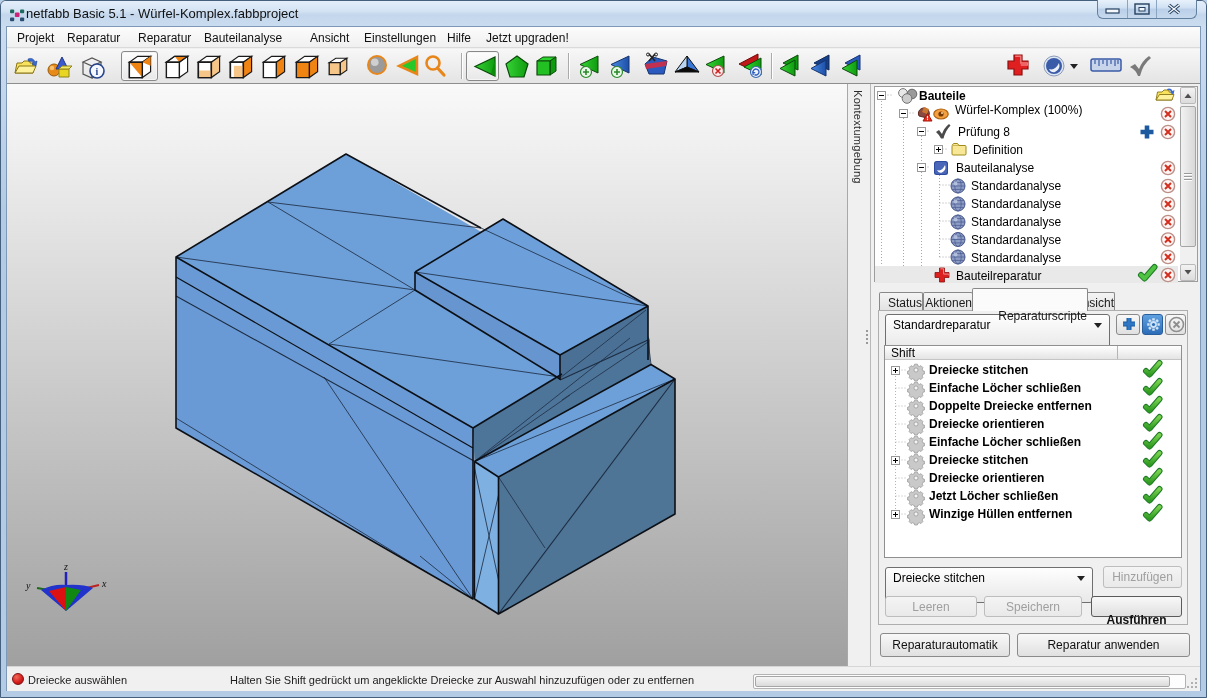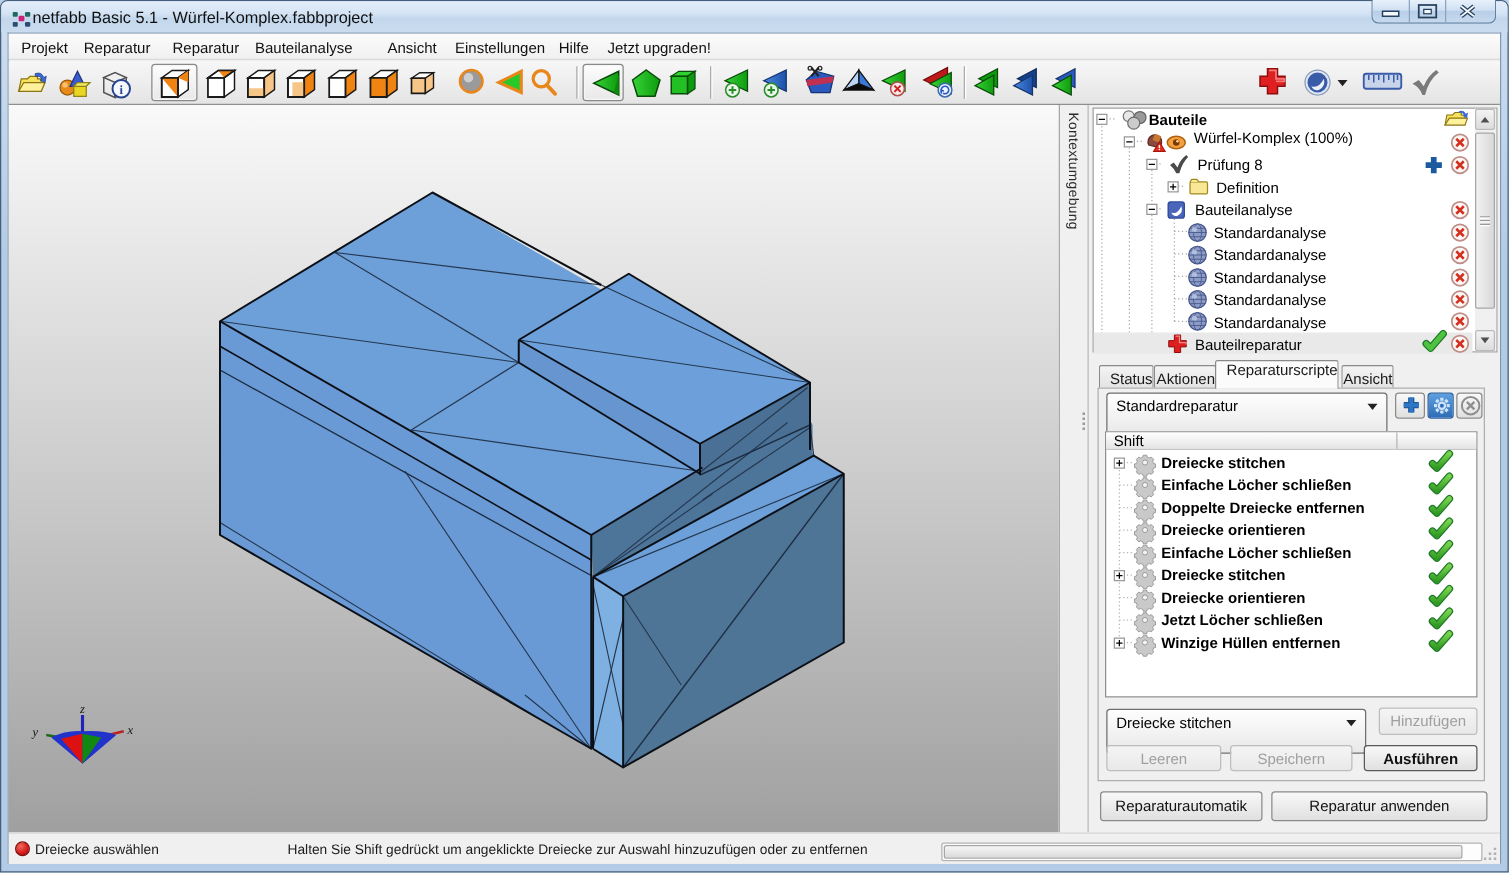--- a/index.html
+++ b/index.html
@@ -527,21 +527,21 @@
             </svg>
       </div>
       <div class="sbtn" style="top:177px"><svg width="14" height="15">
               <path d="M7 9.5 L10.5 5 L3.5 5 Z" fill="#4f4f4f"></path>
             </svg></div>
     </div>
   </div>
 
   <div class="tab" style="left:7px;top:208px;width:44px;height:19px;padding-top:3px">Status</div>
   <div class="tab" style="left:51px;top:208px;width:50px;height:19px;padding-top:3px">Aktionen</div>
-  <div class="tab active" style="left:100px;top:204px;width:99px;height:23px;padding-top:0;z-index:3">Reparaturscripte</div>
+  <div class="tab active" style="left:100px;top:204px;width:116px;height:23px;padding-top:20px;z-index:3">Reparaturscripte</div>
   <div class="tab" style="left:201px;top:208px;width:42px;height:19px;padding-top:3px">Ansicht</div>
   <div id="grp">
     <div class="combo" style="left:6px;top:3px;width:225px">
           <span class="ctxt">Standardreparatur</span>
           <span class="arr"></span>
         </div>
     <div class="btn" style="left:237px;top:3px;width:24px;height:21px">
       <svg width="24" height="19">
             <path d="M12 3 v12 M6 9 h12" stroke="#1b5a9e" stroke-width="5"></path>
             <path d="M12 3 v12 M6 9 h12" stroke="#2f77c4" stroke-width="3"></path>
@@ -659,21 +659,21 @@
         <use href="#gchk" transform="translate(268,168)"></use>
       </svg>
     </div>
     <div class="combo" style="left:6px;top:256px;width:208px">
           <span class="ctxt">Dreiecke stitchen</span>
           <span class="arr"></span>
         </div>
     <div class="btn dis" style="left:224px;top:255px;width:79px;height:22px;padding-top:3px">Hinzufügen</div>
     <div class="btn dis" style="left:6px;top:285px;width:92px;height:21px;padding-top:3px">Leeren</div>
     <div class="btn dis" style="left:105px;top:285px;width:98px;height:21px;padding-top:3px">Speichern</div>
-    <div class="btn" style="left:212px;top:285px;width:91px;height:21px;padding-top:3px;border-color:#5a5a5a;font-weight:bold">Ausführen</div>
+    <div class="btn" style="left:212px;top:285px;width:91px;height:21px;padding-top:16px;border-color:#5a5a5a;font-weight:bold">Ausführen</div>
   </div>
   <div class="btn" style="left:8px;top:549px;width:130px;height:24px;padding-top:4px">Reparaturautomatik</div>
   <div class="btn" style="left:145px;top:549px;width:173px;height:24px;padding-top:4px">Reparatur anwenden</div>
  </div>
  <div id="status">
    <div style="position:absolute;left:5px;top:6px;width:12px;height:12px;border-radius:50%;background:radial-gradient(circle at 35% 30%,#f26a5a,#d41a1a 60%,#a80f0f);border:1px solid #7e1010"></div>
    <div style="position:absolute;left:21px;top:7px">Dreiecke auswählen</div>
    <div style="position:absolute;left:223px;top:7px">Halten Sie Shift gedrückt um angeklickte Dreiecke zur Auswahl hinzuzufügen oder zu entfernen</div>
    <div style="position:absolute;left:746px;top:7px;width:433px;height:15px;background:#fdfdfd;border:1px solid #b3b3b3;border-radius:2px">
      <div style="position:absolute;left:1px;top:1px;width:415px;height:11px;background:linear-gradient(#f6f6f6,#dadada);border:1px solid #a6a6a6;border-radius:2px"></div>

